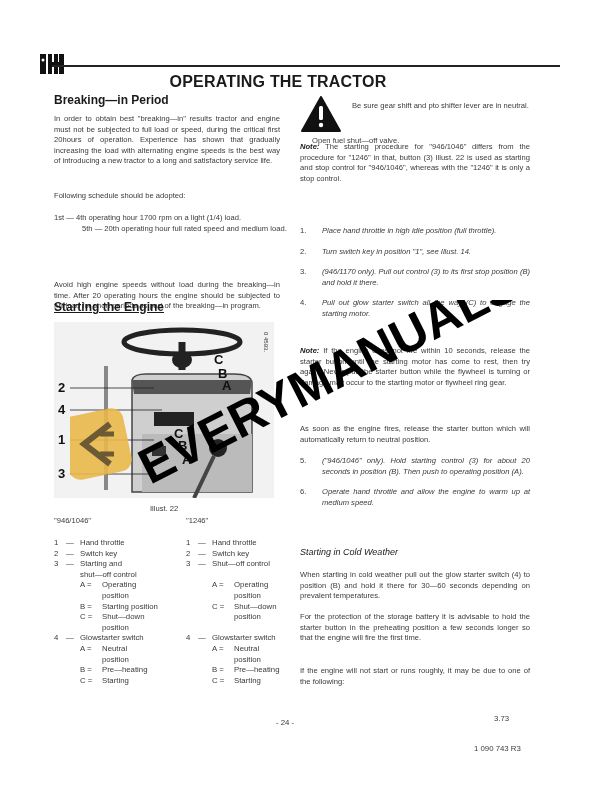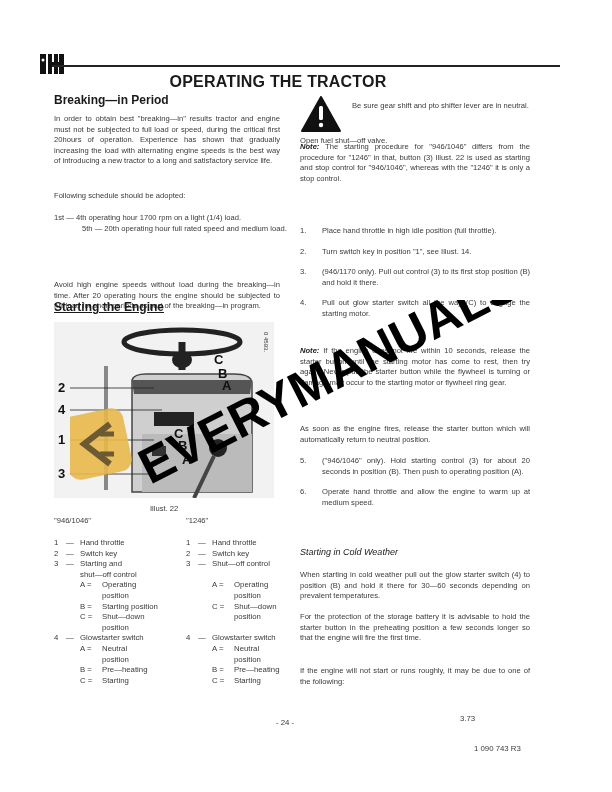--- a/index.html
+++ b/index.html
@@ -10,21 +10,21 @@
   .hr { left: 52px; top: 65px; width: 508px; height: 2px; background: #222; }
   .page-title { left: 0; width: 556px; top: 73px; text-align: center; font-size: 16px; font-weight: bold; letter-spacing: 0.2px; color: #1a1a1a; }
   .h-bold { font-size: 12px; font-weight: bold; color: #1a1a1a; }
   .para { font-size: 7.6px; line-height: 10.6px; text-align: justify; color: #3a3a3a; }
   .col-l { left: 54px; width: 226px; }
   .col-r { left: 300px; width: 230px; }
   .warn-text { left: 352px; top: 101px; width: 180px; font-size: 7.6px; line-height: 10.6px; color: #3a3a3a; }
   .warn-icon { left: 301px; top: 96px; width: 40px; height: 36px; }
   .step { display: flex; font-size: 7.6px; line-height: 10.6px; color: #3a3a3a; }
   .step .num { width: 22px; flex: none; }
-  .step .txt { flex: 1; text-align: justify; }
+  .step .txt { flex: 1; text-align: justify; font-style: italic; }
   .note-lbl { font-weight: bold; font-style: italic; color: #1a1a1a; }
   .h-ital { font-size: 9px; font-style: italic; font-weight: normal; color: #1a1a1a; }
   .illus { left: 54px; top: 322px; width: 220px; height: 176px; background: #f4f4f4; overflow: hidden; }
   .caption { font-size: 7.6px; color: #3a3a3a; }
   .legend { font-size: 7.8px; line-height: 10.6px; color: #3a3a3a; }
   .legend .row { display: flex; }
   .legend .k { width: 12px; flex: none; }
   .legend .d { width: 14px; flex: none; }
   .legend .sub { display: flex; padding-left: 26px; }
   .legend .sub .sk { width: 22px; flex: none; }
@@ -213,21 +213,21 @@
       <span>Starting</span>
     </div>
 </div>
 
 <svg class="abs warn-icon" viewBox="0 0 40 36">
   <path d="M20 1 L39 35 L1 35 Z" fill="#111" stroke="#111" stroke-linejoin="round" stroke-width="2"></path>
   <rect x="18" y="10" width="4" height="14" rx="1.5" fill="#fff"></rect>
   <circle cx="20" cy="29" r="2.2" fill="#fff"></circle>
 </svg>
 <div class="abs warn-text">Be sure gear shift and pto shifter lever are in neutral.</div>
-<div class="abs para col-r" style="top:136px;">Open fuel shut—off valve.</div>
+<div class="abs para col-r" style="top:136px;margin-left:12px;">Open fuel shut—off valve.</div>
 <div class="abs para col-r" style="top:142px;"><span class="note-lbl">Note:</span><span> The starting procedure for "946/1046" differs from the procedure for "1246" in that, button (3) Illust. 22 is used as starting and stop control for "946/1046", whereas with the "1246" it is only a stop control.</span></div>
 
 <div class="abs col-r" style="top:226px;">
   <div class="step">
       <span class="num">1.</span>
       <span class="txt">Place hand throttle in high idle position (full throttle).</span>
     </div>
   <div style="height:10px;"></div>
   <div class="step">
       <span class="num">2.</span>
@@ -260,21 +260,21 @@
     </div>
 </div>
 
 <div class="abs h-ital col-r" style="top:547px;">Starting in Cold Weather</div>
 <div class="abs para col-r" style="top:570px;">When starting in cold weather pull out the glow starter switch (4) to position (B) and hold it there for 30—60 seconds depending on prevalent temperatures.</div>
 <div class="abs para col-r" style="top:612px;">For the protection of the storage battery it is advisable to hold the starter button in the preheating position a few seconds longer so that the engine will fire the first time.</div>
 <div class="abs para col-r" style="top:666px;">If the engine will not start or runs roughly, it may be due to one of the following:</div>
 
 <div class="abs footer" style="left:276px; top:718px;">- 24 -</div>
 <div class="abs footer" style="left:474px; top:704px;margin-top:40px;">1 090 743 R3</div>
-<div class="abs footer" style="left:460px; top:714px;">3.73</div>
+<div class="abs footer" style="left:494px; top:714px;">3.73</div>
 
 <svg class="abs watermark" viewBox="0 0 520 200">
   <g>
     <rect x="-6" y="112" width="64" height="64" rx="12" fill="#e8b84a" opacity="0.9" transform="rotate(-12 26 144)"></rect>
     <path d="M 40 124 L 14 144 L 40 164" fill="none" stroke="#6b5a34" stroke-width="6"></path>
     <path d="M 30 134 L 44 134 M 30 154 L 44 154" stroke="#6b5a34" stroke-width="5"></path>
   </g>
   <text x="0" y="0" font-family="Liberation Sans, sans-serif" font-weight="bold" font-size="50" fill="#000" transform="translate(80 185) rotate(-27)">EVERYMANUALS.COM</text>
 </svg>
 

